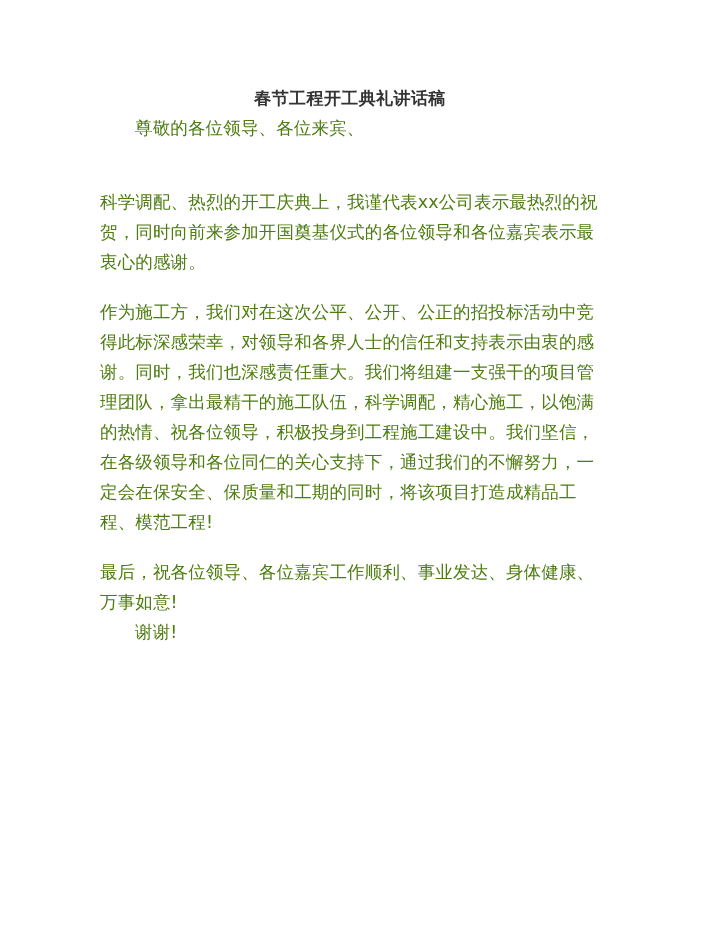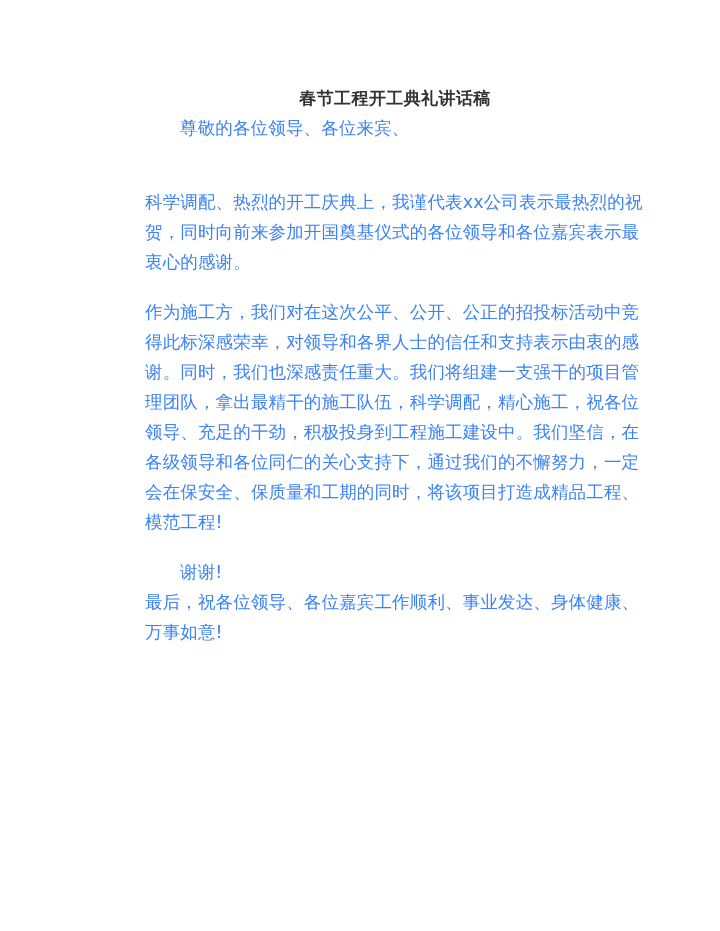--- a/index.html
+++ b/index.html
@@ -15,21 +15,20 @@
     font-family: "DejaVu Sans", "Liberation Sans", sans-serif;
     -webkit-font-smoothing: antialiased;
   }
 
   .page {
     position: relative;
     width: 668px;
     height: 931px;
     background: #ffffff;
     box-sizing: border-box;
-    margin-left: 45px;
   }
 
   .doc-body {
     position: absolute;
     left: 100px;
     top: 0;
     width: 500px;
   }
 
   .doc-title {
@@ -42,21 +41,21 @@
     letter-spacing: 0.4px;
     line-height: 30px;
     padding-top: 83px;
     white-space: nowrap;
   }
 
   .para {
     margin: 0;
     font-size: 17.5px;
     line-height: 30px;
-    color: #3b82f6;
+    color: #4d7c0f;
     letter-spacing: 0.15px;
     font-weight: 400;
     text-align: left;
     white-space: pre-line;
     word-break: break-all;
   }
 
   .para.indent {
     text-indent: 2em;
   }
@@ -76,21 +75,21 @@
 
 
     <div class="gap-greeting"></div>
 
     <div class="gap-para"></div>
 
     <div class="gap-para"></div>
     <p class="para">科学调配、热烈的开工庆典上，我谨代表xx公司表示最热烈的祝贺，同时向前来参加开国奠基仪式的各位领导和各位嘉宾表示最衷心的感谢。</p>
 
     <div class="gap-para"></div>
-    <p class="para">作为施工方，我们对在这次公平、公开、公正的招投标活动中竞得此标深感荣幸，对领导和各界人士的信任和支持表示由衷的感谢。同时，我们也深感责任重大。我们将组建一支强干的项目管理团队，拿出最精干的施工队伍，科学调配，精心施工，祝各位领导、充足的干劲，积极投身到工程施工建设中。我们坚信，在各级领导和各位同仁的关心支持下，通过我们的不懈努力，一定会在保安全、保质量和工期的同时，将该项目打造成精品工程、模范工程!</p>
+    <p class="para">作为施工方，我们对在这次公平、公开、公正的招投标活动中竞得此标深感荣幸，对领导和各界人士的信任和支持表示由衷的感谢。同时，我们也深感责任重大。我们将组建一支强干的项目管理团队，拿出最精干的施工队伍，科学调配，精心施工，以饱满的热情、祝各位领导，积极投身到工程施工建设中。我们坚信，在各级领导和各位同仁的关心支持下，通过我们的不懈努力，一定会在保安全、保质量和工期的同时，将该项目打造成精品工程、模范工程!</p>
 
     <div class="gap-para"></div>
+    <p class="para">最后，祝各位领导、各位嘉宾工作顺利、事业发达、身体健康、万事如意!</p>
+
     <p class="para indent">谢谢!</p>
-
-    <p class="para">最后，祝各位领导、各位嘉宾工作顺利、事业发达、身体健康、万事如意!</p>
 
   </div>
 </div>
 
 </body></html>

